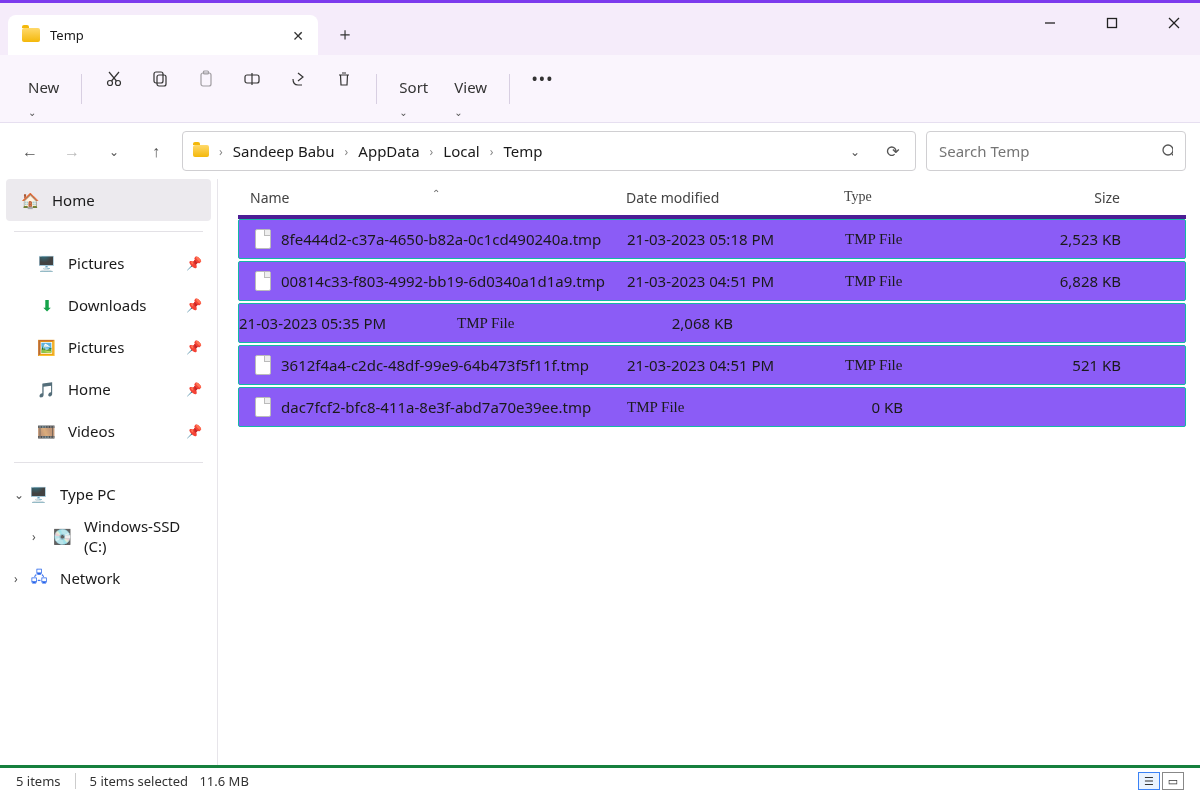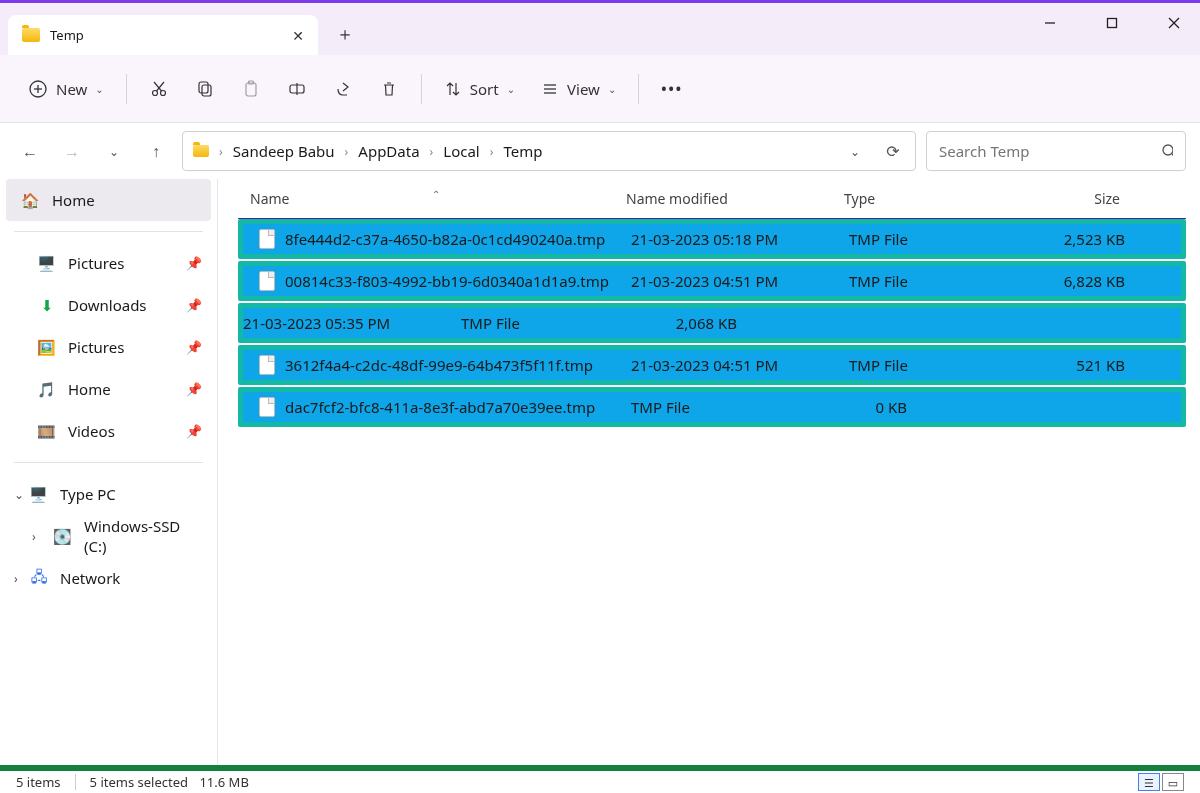--- a/index.html
+++ b/index.html
@@ -11,21 +11,21 @@
   .tab-icon { width: 18px; height: 14px; background: linear-gradient(#ffd96b,#f4b80a); border-radius: 2px; position: relative; }
   .tab-icon::before { content: ""; position: absolute; top: -3px; left: 0; width: 7px; height: 3px; background: #f4b80a; border-radius: 2px 2px 0 0; }
   .tab-title { font-size: 13px; flex: 1; }
   .tab-close { font-size: 14px; color: #333; cursor: pointer; }
   .new-tab { margin-left: 18px; font-size: 18px; color: #333; cursor: pointer; margin-top: 8px; }
   .win-controls { position: absolute; right: 8px; top: 6px; display: flex; gap: 26px; }
   .win-btn { width: 36px; height: 28px; display: flex; align-items: center; justify-content: center; font-size: 14px; cursor: pointer; }
   
   
   .toolbar { height: 68px; background: #faf5fd; display: flex; align-items: center; padding: 0 18px; gap: 6px; border-bottom: 1px solid #e6dff0; }
-  .tool-btn { height: 40px; display: flex; align-items: center; padding: 0 10px; gap: 8px; border-radius: 6px; cursor: pointer; color: #333; }
+  .tool-btn { height: 40px; display: flex; align-items: flex-start; padding: 0 10px; gap: 8px; border-radius: 6px; cursor: pointer; color: #333; flex-direction: column; }
   .tool-sep { width: 1px; height: 30px; background: #d8cfe2; margin: 0 6px; }
   .tool-label { font-size: 15px; }
   .chev-s { font-size: 10px; color: #555; }
   
   
   .navrow { height: 56px; display: flex; align-items: center; padding: 6px 14px; gap: 10px; }
   .nav-arrows { display: flex; gap: 18px; align-items: center; padding: 0 4px; color: #555;}
   .nav-btn { width: 24px; height: 24px; display:flex; align-items:center; justify-content:center; cursor:pointer; font-size:16px;}
   .addr-box { flex: 1; height: 40px; border: 1px solid #d0cfd2; border-radius: 4px; display: flex; align-items: center; padding: 0 10px; gap: 10px; }
   .crumb { display: flex; align-items: center; gap: 8px; font-size: 15px; cursor: pointer; }
@@ -39,33 +39,33 @@
   .sidebar { width: 218px; border-right: 1px solid #e7e5ea; padding: 0; overflow-y: auto; }
   .side-item { height: 42px; display: flex; align-items: center; padding: 0 14px 0 38px; gap: 12px; font-size: 15px; cursor: pointer; position: relative;}
   .side-item.home { background: #eceaee; border-radius: 4px; margin: 0 6px; padding-left: 16px;}
   .side-item .pin { margin-left: auto; color: #8a8a8a; font-size: 13px;}
   .side-sep { height: 1px; background: #e3e1e6; margin: 10px 14px; }
   .side-chev { position: absolute; left: 14px; color: #555; font-size: 12px;}
   .ico { width: 18px; height: 18px; display: inline-flex; align-items:center; justify-content:center; font-size: 15px;}
   
   
   .files { flex: 1; display: flex; flex-direction: column; padding: 0 14px 0 20px; }
-  .cols { display: flex; height: 40px; align-items: center; border-bottom: 1px solid #4c1d95; color: #444; font-size: 14px;}
+  .cols { display: flex; height: 40px; align-items: center; border-bottom: 4px solid #4c1d95; color: #444; font-size: 14px;}
   .col-name { width: 388px; padding-left: 12px; position:relative;}
   .col-date { width: 218px; }
-  .col-type { width: 176px; }
+  .col-type { width: 176px; font-family: Liberation Serif, serif; }
   .col-size { width: 110px; text-align: right; padding-right: 10px;}
   .sort-ind { position:absolute; left: 50%; top:-2px; font-size:10px; color:#666;}
-  .row { display: flex; height: 40px; align-items: center; background: #0ea5e9; border: 5px solid #14b8a6; border-radius: 2px; margin-bottom: 2px; cursor: pointer; font-size: 15px;}
+  .row { display: flex; height: 40px; align-items: center; background: #8b5cf6; border: 1px solid #14b8a6; border-radius: 2px; margin-bottom: 2px; cursor: pointer; font-size: 15px;}
   .row .col-name { display:flex; align-items:center; gap: 10px;}
   .file-ico { width:16px; height:20px; border:1px solid #bbb; border-radius:2px; background:#fff; position:relative; flex-shrink:0; margin-left: 4px;}
   .file-ico::before{content:"";position:absolute;top:0;right:0;width:5px;height:5px;background:#eee;border-left:1px solid #bbb;border-bottom:1px solid #bbb;}
   
   
-  .status { height: 28px; border-top: 6px solid #15803d; display: flex; align-items: center; padding: 0 16px; font-size: 13px; color: #333; gap: 4px;}
+  .status { height: 28px; border-top: 3px solid #15803d; display: flex; align-items: center; padding: 0 16px; font-size: 13px; color: #333; gap: 4px;}
   .status-sep { width:1px; height: 16px; background: #ccc; margin: 0 10px;}
   .view-toggles { margin-left: auto; display: flex; gap: 2px;}
   .vt { width: 22px; height: 18px; border: 1px solid #888; display:flex; align-items:center; justify-content:center; font-size:11px; cursor:pointer;}
   .vt.active { border-color: #3b82f6; background:#eaf3ff;}
 
   svg { display: block; }
 </style>
 </head>
 <body>
 
@@ -243,21 +243,21 @@
     <div class="side-item" style="padding-left:30px">
         <span class="side-chev">›</span>
         <span class="ico" style="color:#2563eb">🖧</span>
         <span>Network</span>
       </div>
   </div>
 
   <div class="files">
     <div class="cols">
       <div class="col-name"><span>Name</span><span class="sort-ind">⌃</span></div>
-      <div class="col-date">Name modified</div>
+      <div class="col-date">Date modified</div>
       <div class="col-type">Type</div>
       <div class="col-size">Size</div>
     </div>
     <div id="rows">
         <div class="row">
           <div class="col-name">
             <span class="file-ico"></span>
             <span>8fe444d2-c37a-4650-b82a-0c1cd490240a.tmp</span>
           </div>
           <div class="col-date">21-03-2023 05:18 PM</div>

